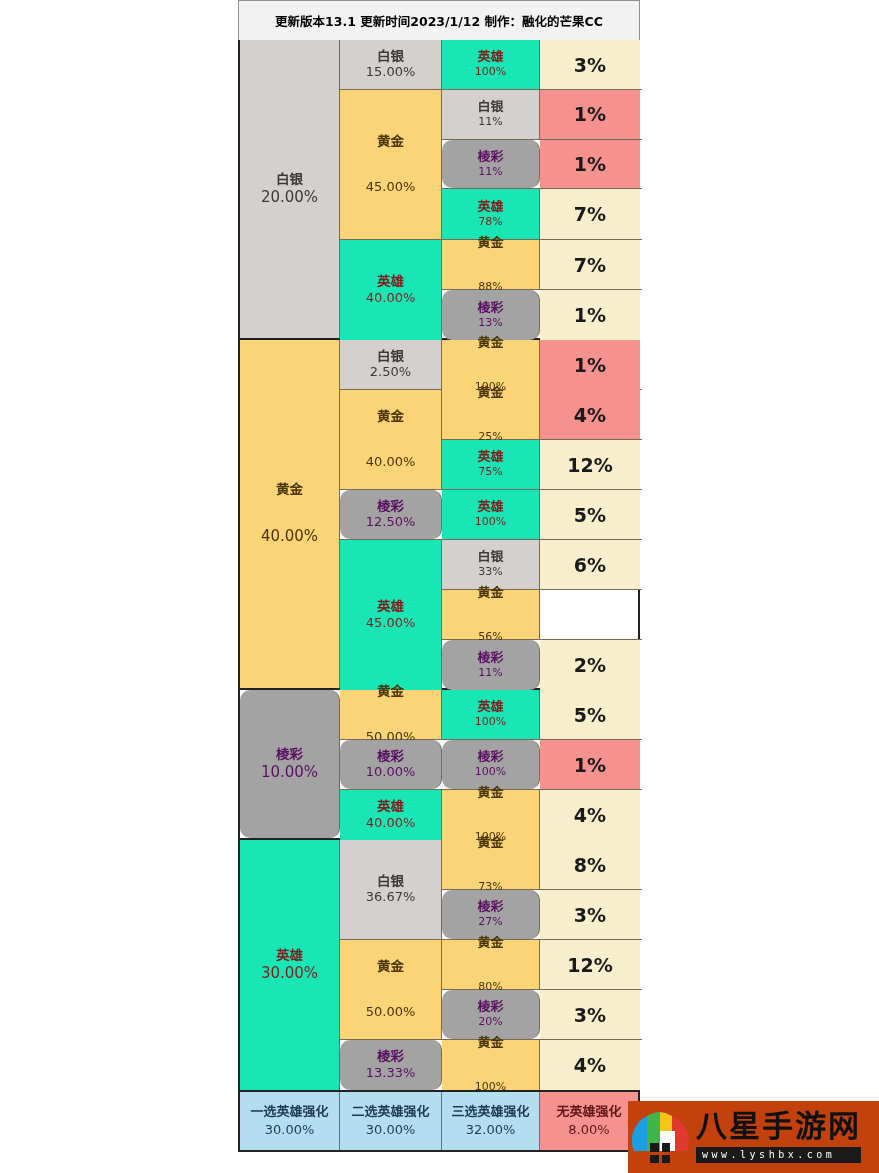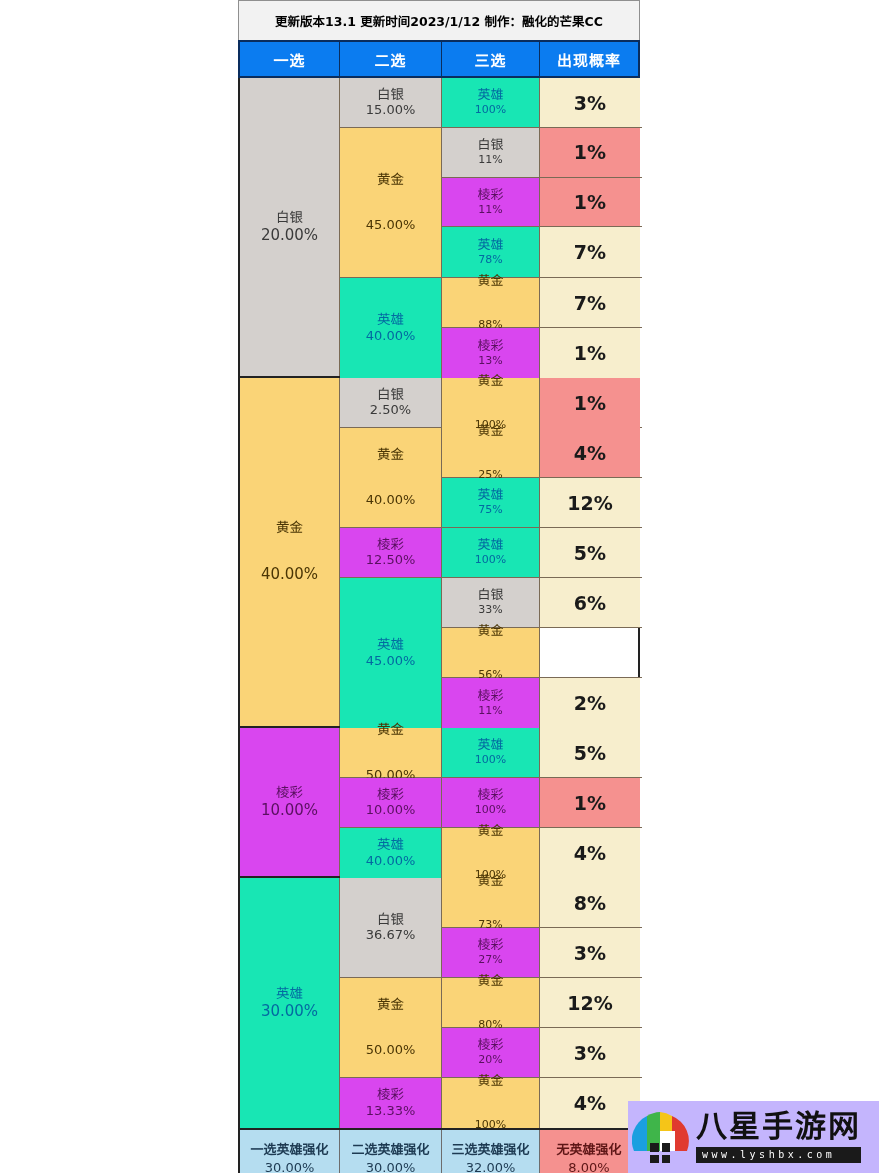--- a/index.html
+++ b/index.html
@@ -149,43 +149,43 @@
     align-items: center;
     justify-content: center;
     font-size: 19px;
     font-weight: bold;
     color: #1a1a1a;
   }
 
   
   .tier-name {
     font-size: 13px;
-    font-weight: normal;
+    font-weight: bold;
     line-height: 1.25;
     text-align: center;
   }
   .tier-pct {
     font-size: 11px;
     font-weight: normal;
     line-height: 1.3;
   }
   .lvl1-cell .tier-name { font-size: 13.5px; }
   .lvl1-cell .tier-pct  { font-size: 15px; }
   .lvl2-cell .tier-name { font-size: 13.5px; }
   .lvl2-cell .tier-pct  { font-size: 13px; }
 
   
   .t-silver    { background: #d4d0cd; }
   .t-silver    .tier-name, .t-silver .tier-pct { color: #3a3a3a; }
   .t-gold      { background: #fad477; gap: 29px; }
   .t-gold      .tier-name, .t-gold .tier-pct   { color: #4a3504; }
-  .t-prism     { background: #d946ef; }
+  .t-prism     { background: #a3a3a3; border-radius: 10px; }
   .t-prism     .tier-name, .t-prism .tier-pct  { color: #5a1060; }
   .t-hero      { background: #18e6b4; }
-  .t-hero      .tier-name, .t-hero .tier-pct   { color: #0369a1; }
+  .t-hero      .tier-name, .t-hero .tier-pct   { color: #7f1d1d; }
 
   
   .p-cream { background: #f7eecd; }
   .p-red   { background: #f5918f; }
   .p-blue  { background: #b5ddf0; }
 
   
   .summary-row {
     display: flex;
     height: 60px;
@@ -216,21 +216,21 @@
   .summary-cell.p-red .summary-label,
   .summary-cell.p-red .summary-value { color: #5e1616; }
 
   
   #watermark {
     position: absolute;
     left: 628px;
     top: 1101px;
     width: 251px;
     height: 72px;
-    background: #c4b5fd;
+    background: #c2410c;
     display: flex;
     align-items: center;
     overflow: hidden;
   }
   .wm-mark {
     width: 58px;
     height: 52px;
     position: relative;
     margin-left: 4px;
     flex: 0 0 58px;
@@ -268,26 +268,20 @@
     font-family: "DejaVu Sans Mono", "Liberation Mono", monospace;
   }
 </style>
 </head>
 <body>
 
 <div id="table-wrap">
 
   <div class="title-bar">更新版本13.1  更新时间2023/1/12  制作：融化的芒果CC</div>
 
-  <div class="header-row">
-    <div class="header-cell c1">一选</div>
-    <div class="header-cell c2">二选</div>
-    <div class="header-cell c3">三选</div>
-    <div class="header-cell c4">出现概率</div>
-  </div>
 
   <div class="tbody" id="tbody">
       <div class="section" style="height: 300px;">
         <div class="lvl1-cell t-silver">
           <div class="tier-name">白银</div>
           <div class="tier-pct">20.00%</div>
         </div>
         <div class="lvl2-col">
           <div class="lvl2-group" style="height: 50px;">
             <div class="lvl2-cell t-silver">

